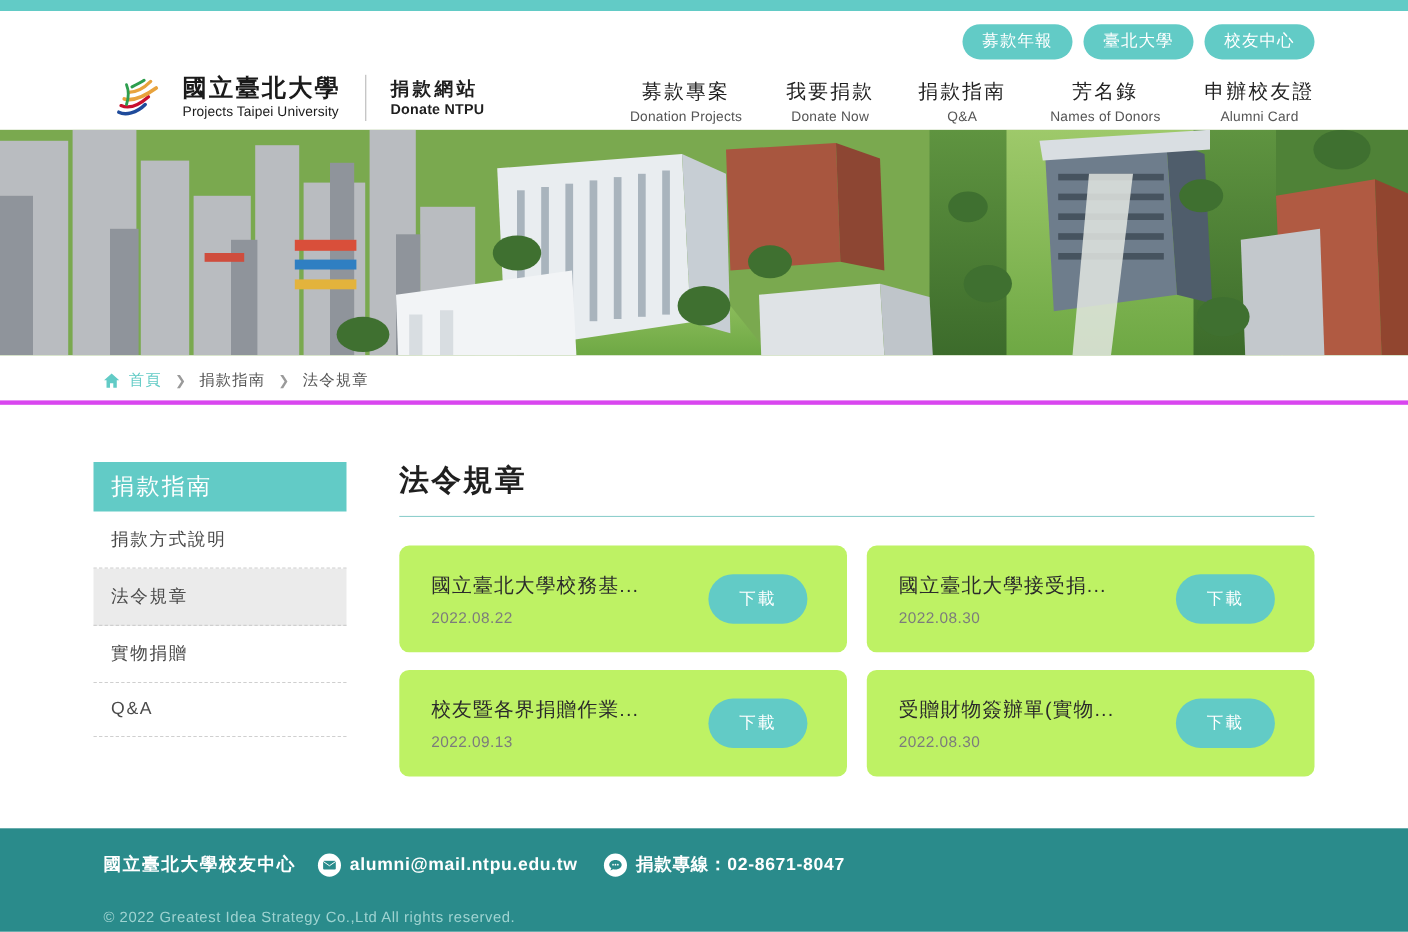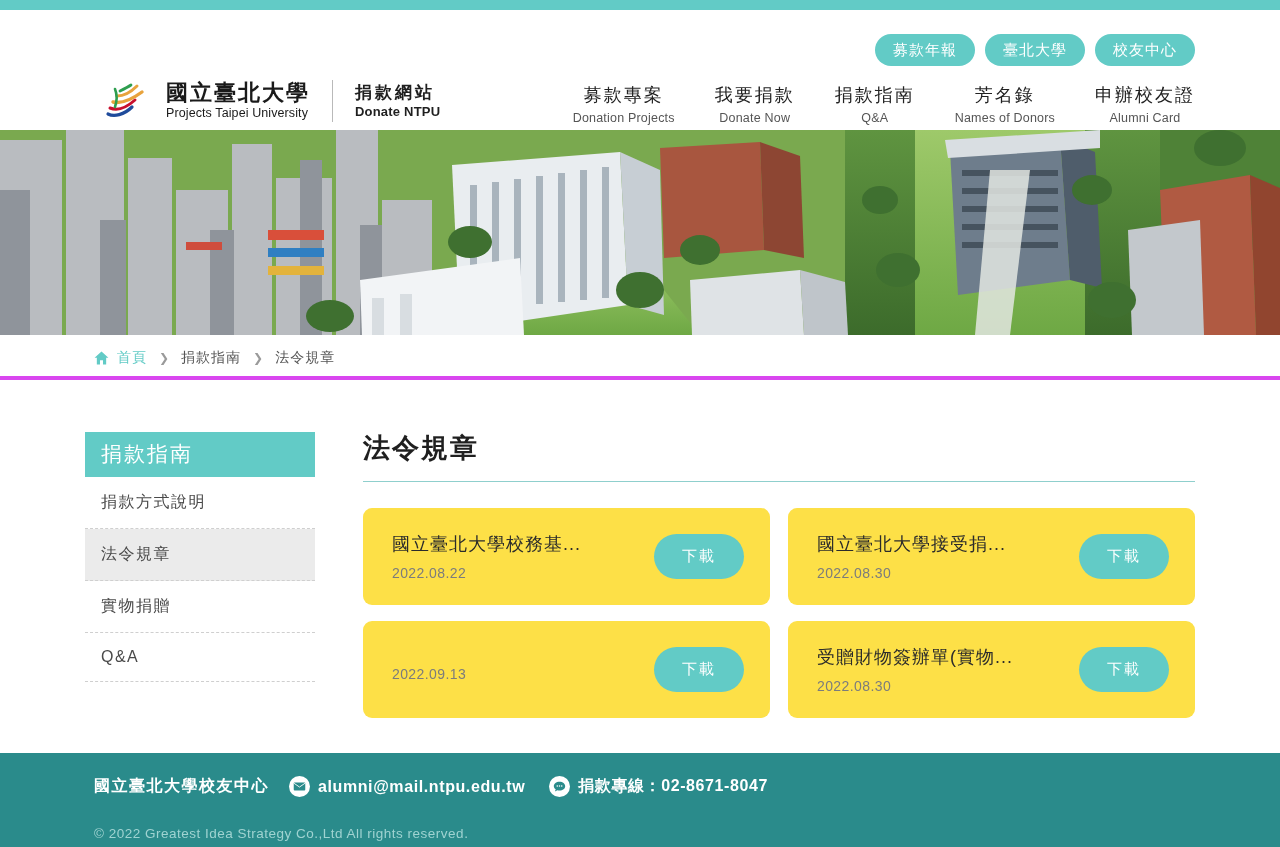--- a/index.html
+++ b/index.html
@@ -30,21 +30,21 @@
     position: relative;
     height: 108px;
     background: #ffffff;
     width: 100%;
   }
 
   .header-inner {
     position: relative;
     width: 1280px;
     height: 108px;
-    margin: 12px auto;
+    margin: 0 auto;
   }
 
   
   .pill-row {
     position: absolute;
     top: 12px;
     right: 85px;
     display: flex;
     gap: 10px;
   }
@@ -230,27 +230,27 @@
     margin-top: 17px;
     margin-bottom: 26px;
   }
 
   .card-grid {
     display: grid;
     grid-template-columns: repeat(2, 1fr);
     gap: 16px 18px;
   }
   .doc-card {
-    background: #fde047;
+    background: #bef264;
     border-radius: 9px;
     height: 97px;
     display: flex;
     align-items: center;
     justify-content: space-between;
-    padding: 0 26px 0 29px;
+    padding: 0 36px 0 29px;
   }
   .doc-info { min-width: 0; }
   .doc-title {
     font-size: 18px;
     color: #2b2b2b;
     letter-spacing: 1px;
     line-height: 1.3;
     white-space: nowrap;
     overflow: hidden;
     text-overflow: ellipsis;
@@ -532,20 +532,21 @@
       <div class="doc-card">
         <div class="doc-info">
           <div class="doc-title">國立臺北大學接受捐...</div>
           <div class="doc-date">2022.08.30</div>
         </div>
         <button class="download-btn">下載</button>
       </div>
 
       <div class="doc-card">
         <div class="doc-info">
+          <div class="doc-title">校友暨各界捐贈作業...</div>
           <div class="doc-date">2022.09.13</div>
         </div>
         <button class="download-btn">下載</button>
       </div>
 
       <div class="doc-card">
         <div class="doc-info">
           <div class="doc-title">受贈財物簽辦單(實物...</div>
           <div class="doc-date">2022.08.30</div>
         </div>

